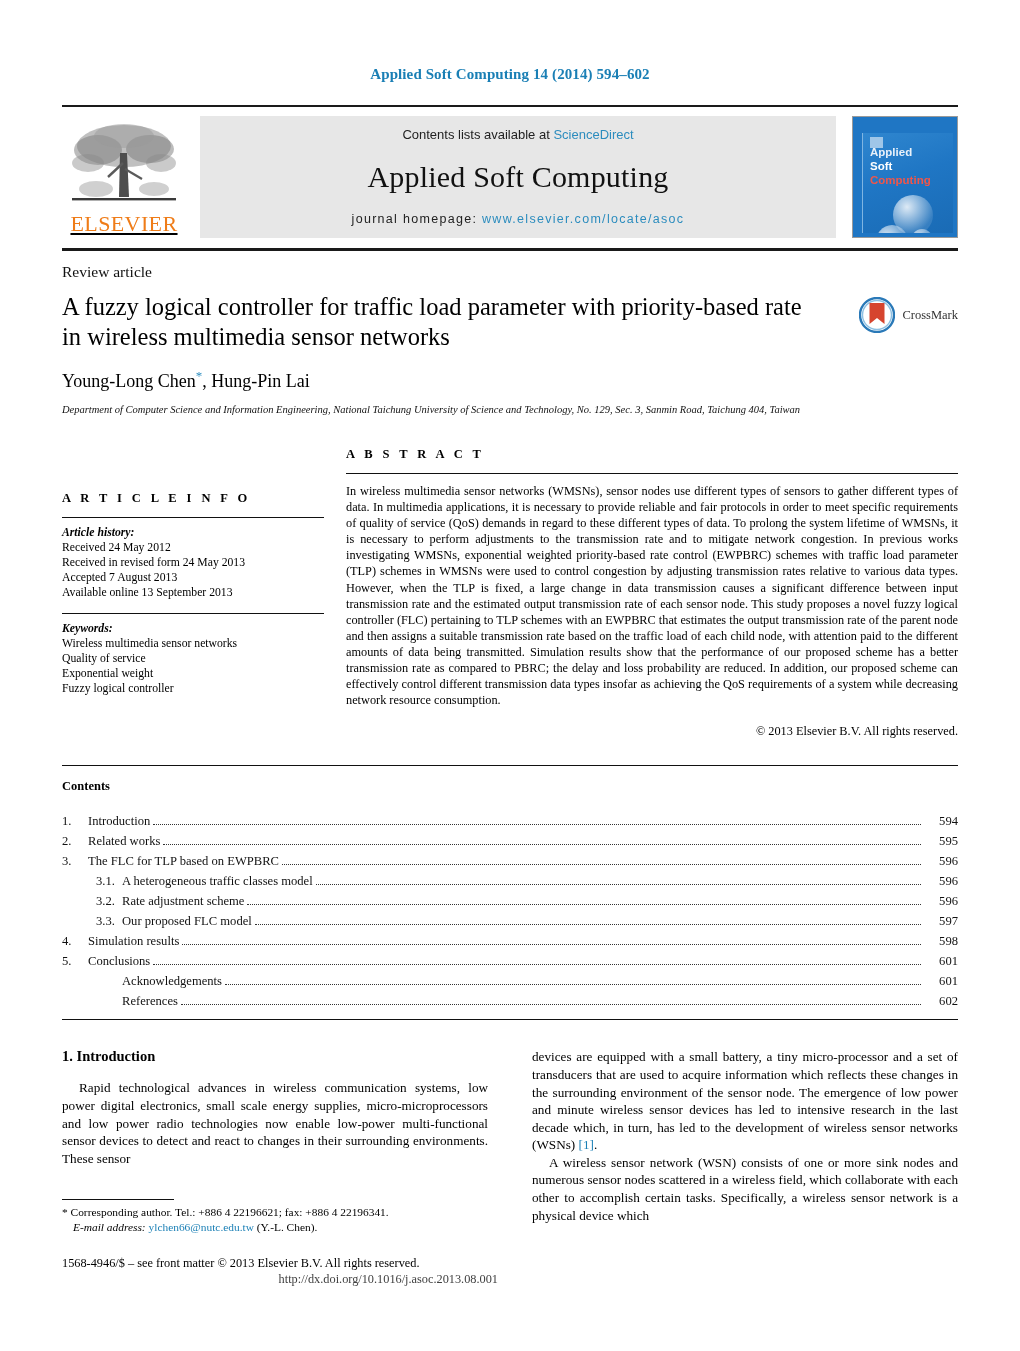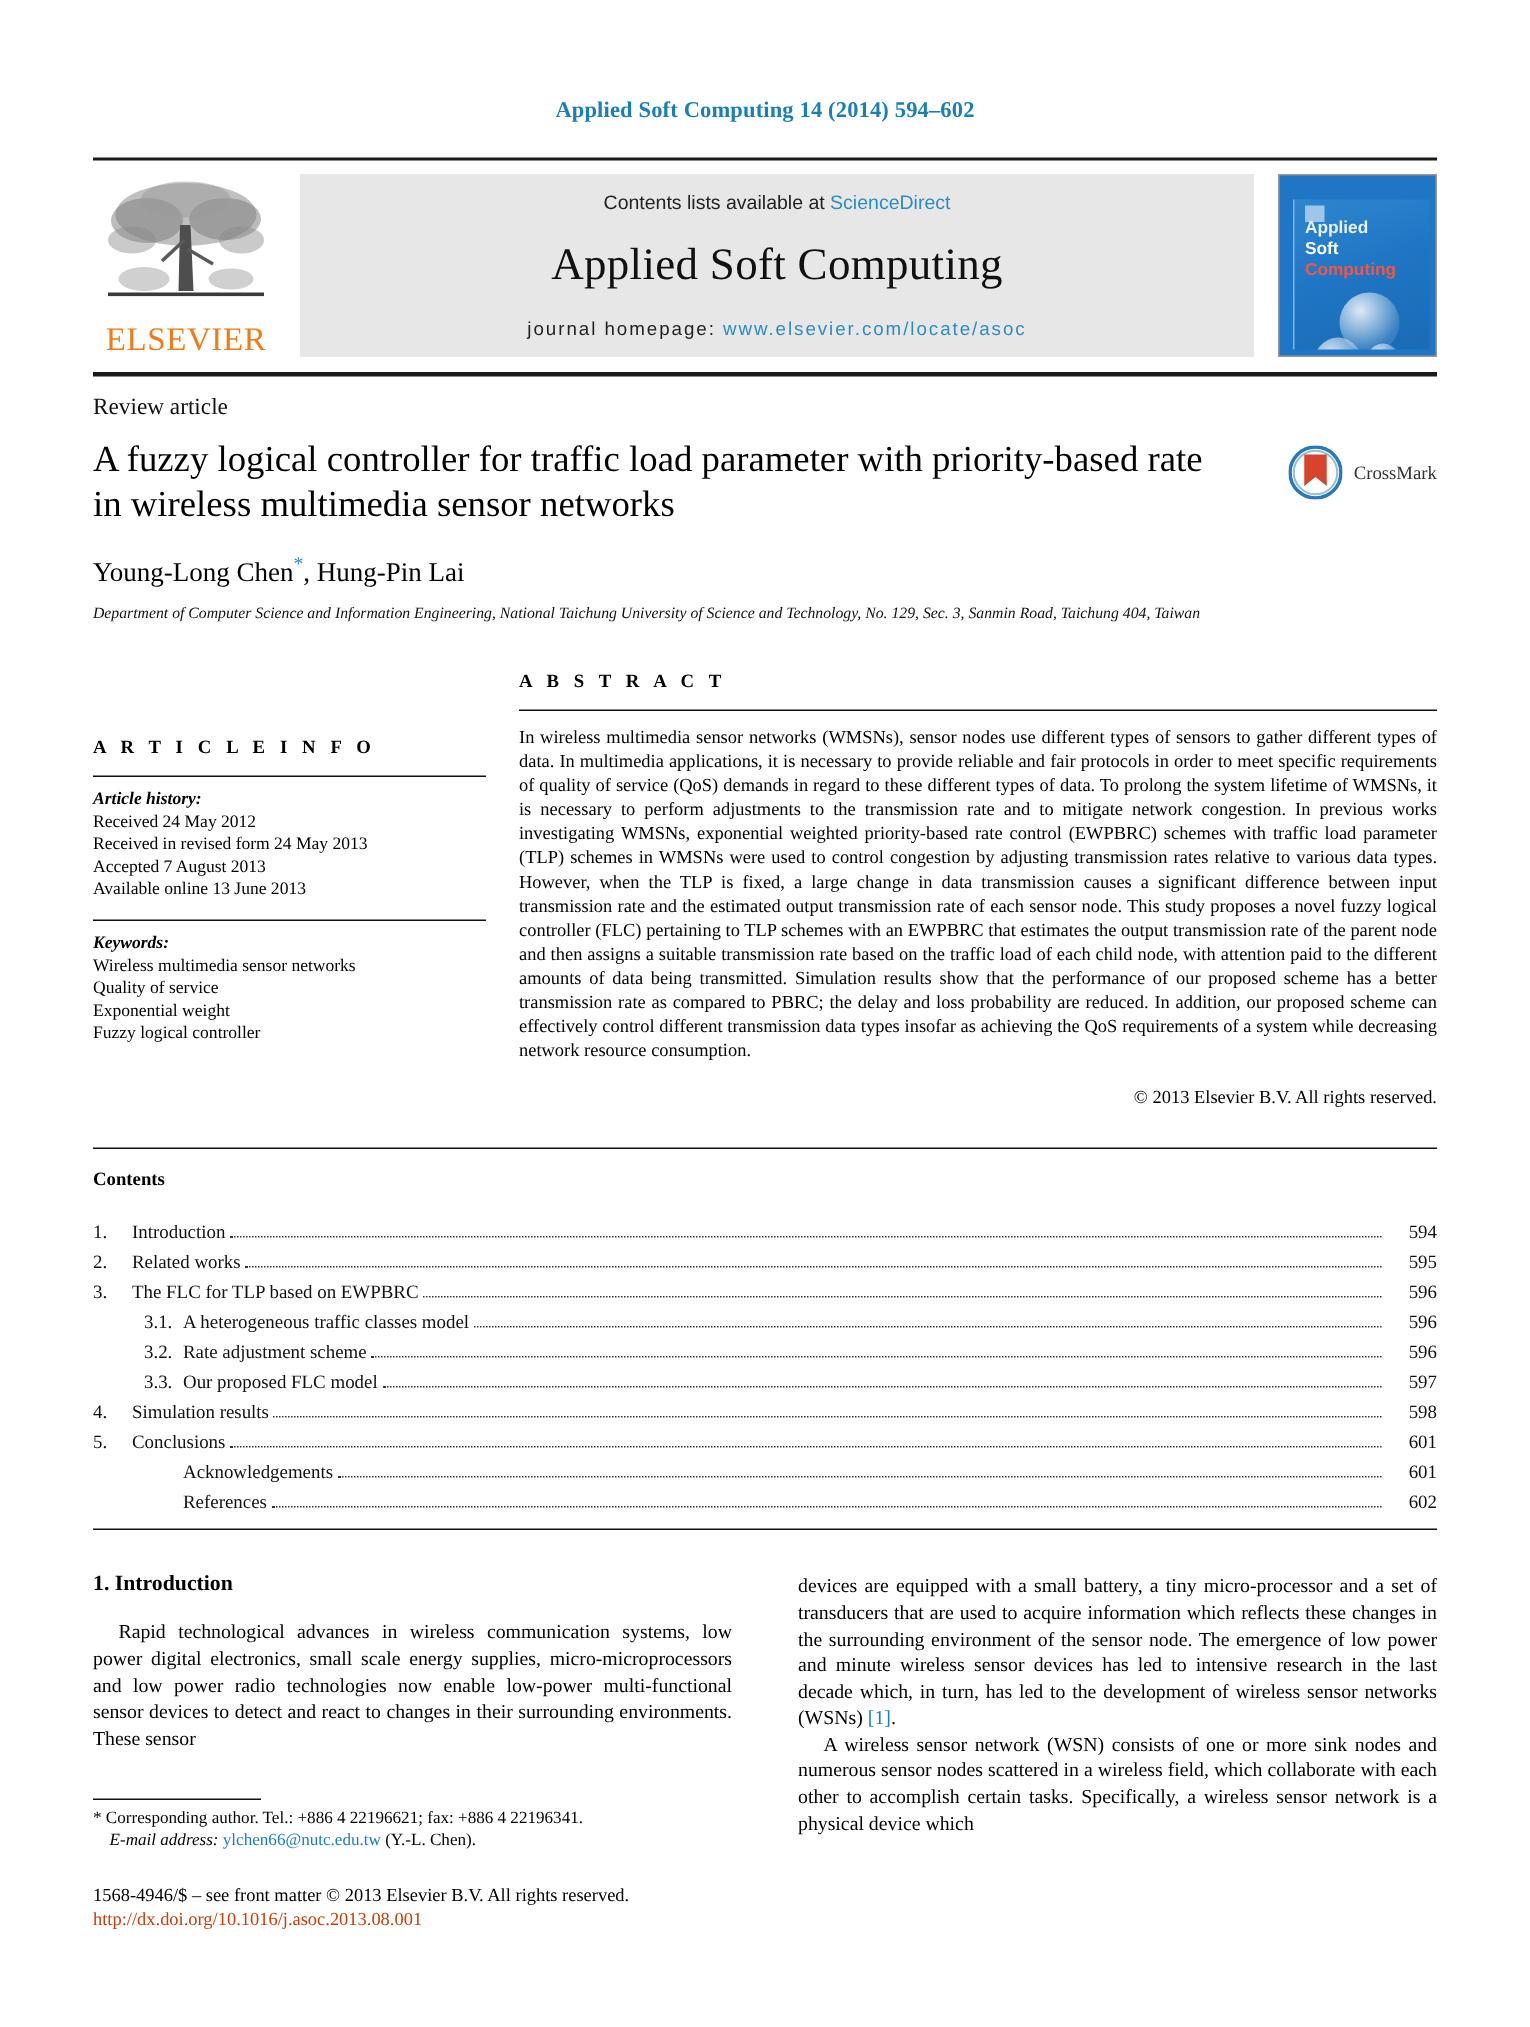--- a/index.html
+++ b/index.html
@@ -42,23 +42,24 @@
     display: flex;
     align-items: stretch;
     margin-top: 9px;
     height: 122px;
   }
   .elsevier-logo {
     width: 124px;
     flex: 0 0 124px;
     display: flex;
     flex-direction: column;
-    justify-content: space-between;
+    justify-content: center;
     align-items: center;
     padding-bottom: 1px;
+    text-decoration: underline;
   }
   .tree-svg { display:block; }
   .elsevier-word {
     font-family: "Liberation Serif", serif;
     color: #ef7c18;
     font-size: 22px;
     letter-spacing: .4px;
     line-height: 1;
     margin-top: 2px;
   }
@@ -291,21 +292,21 @@
     text-indent: -11px;
   }
   .fn-text .em { font-style: italic; }
   .fn-mail { color:#1a7fb5; }
   .issn {
     font-family: "Liberation Serif", serif;
     font-size: 12.3px;
     line-height: 16px;
     margin-top: 20px;
   }
-  .doi { color:#c2410c; }
+  .doi { color:#404040;text-align:right; }
 </style>
 </head>
 <body>
 
 <div class="page">
 
   <div class="running-head">Applied Soft Computing 14 (2014) 594–602</div>
 
   <div class="rule-top"></div>
 
@@ -381,21 +382,21 @@
   <div class="info-abstract">
 
     <div class="col-info">
       <div class="sec-head">A R T I C L E    I N F O</div>
       <div class="thin-rule"></div>
       <div class="info-body">
         <div class="ital">Article history:</div>
         <div>Received 24 May 2012</div>
         <div>Received in revised form 24 May 2013</div>
         <div>Accepted 7 August 2013</div>
-        <div>Available online 13 June 2013</div>
+        <div>Available online 13 September 2013</div>
       </div>
       <div class="thin-rule2"></div>
       <div class="info-body">
         <div class="ital">Keywords:</div>
         <div>Wireless multimedia sensor networks</div>
         <div>Quality of service</div>
         <div>Exponential weight</div>
         <div>Fuzzy logical controller</div>
       </div>
     </div>

